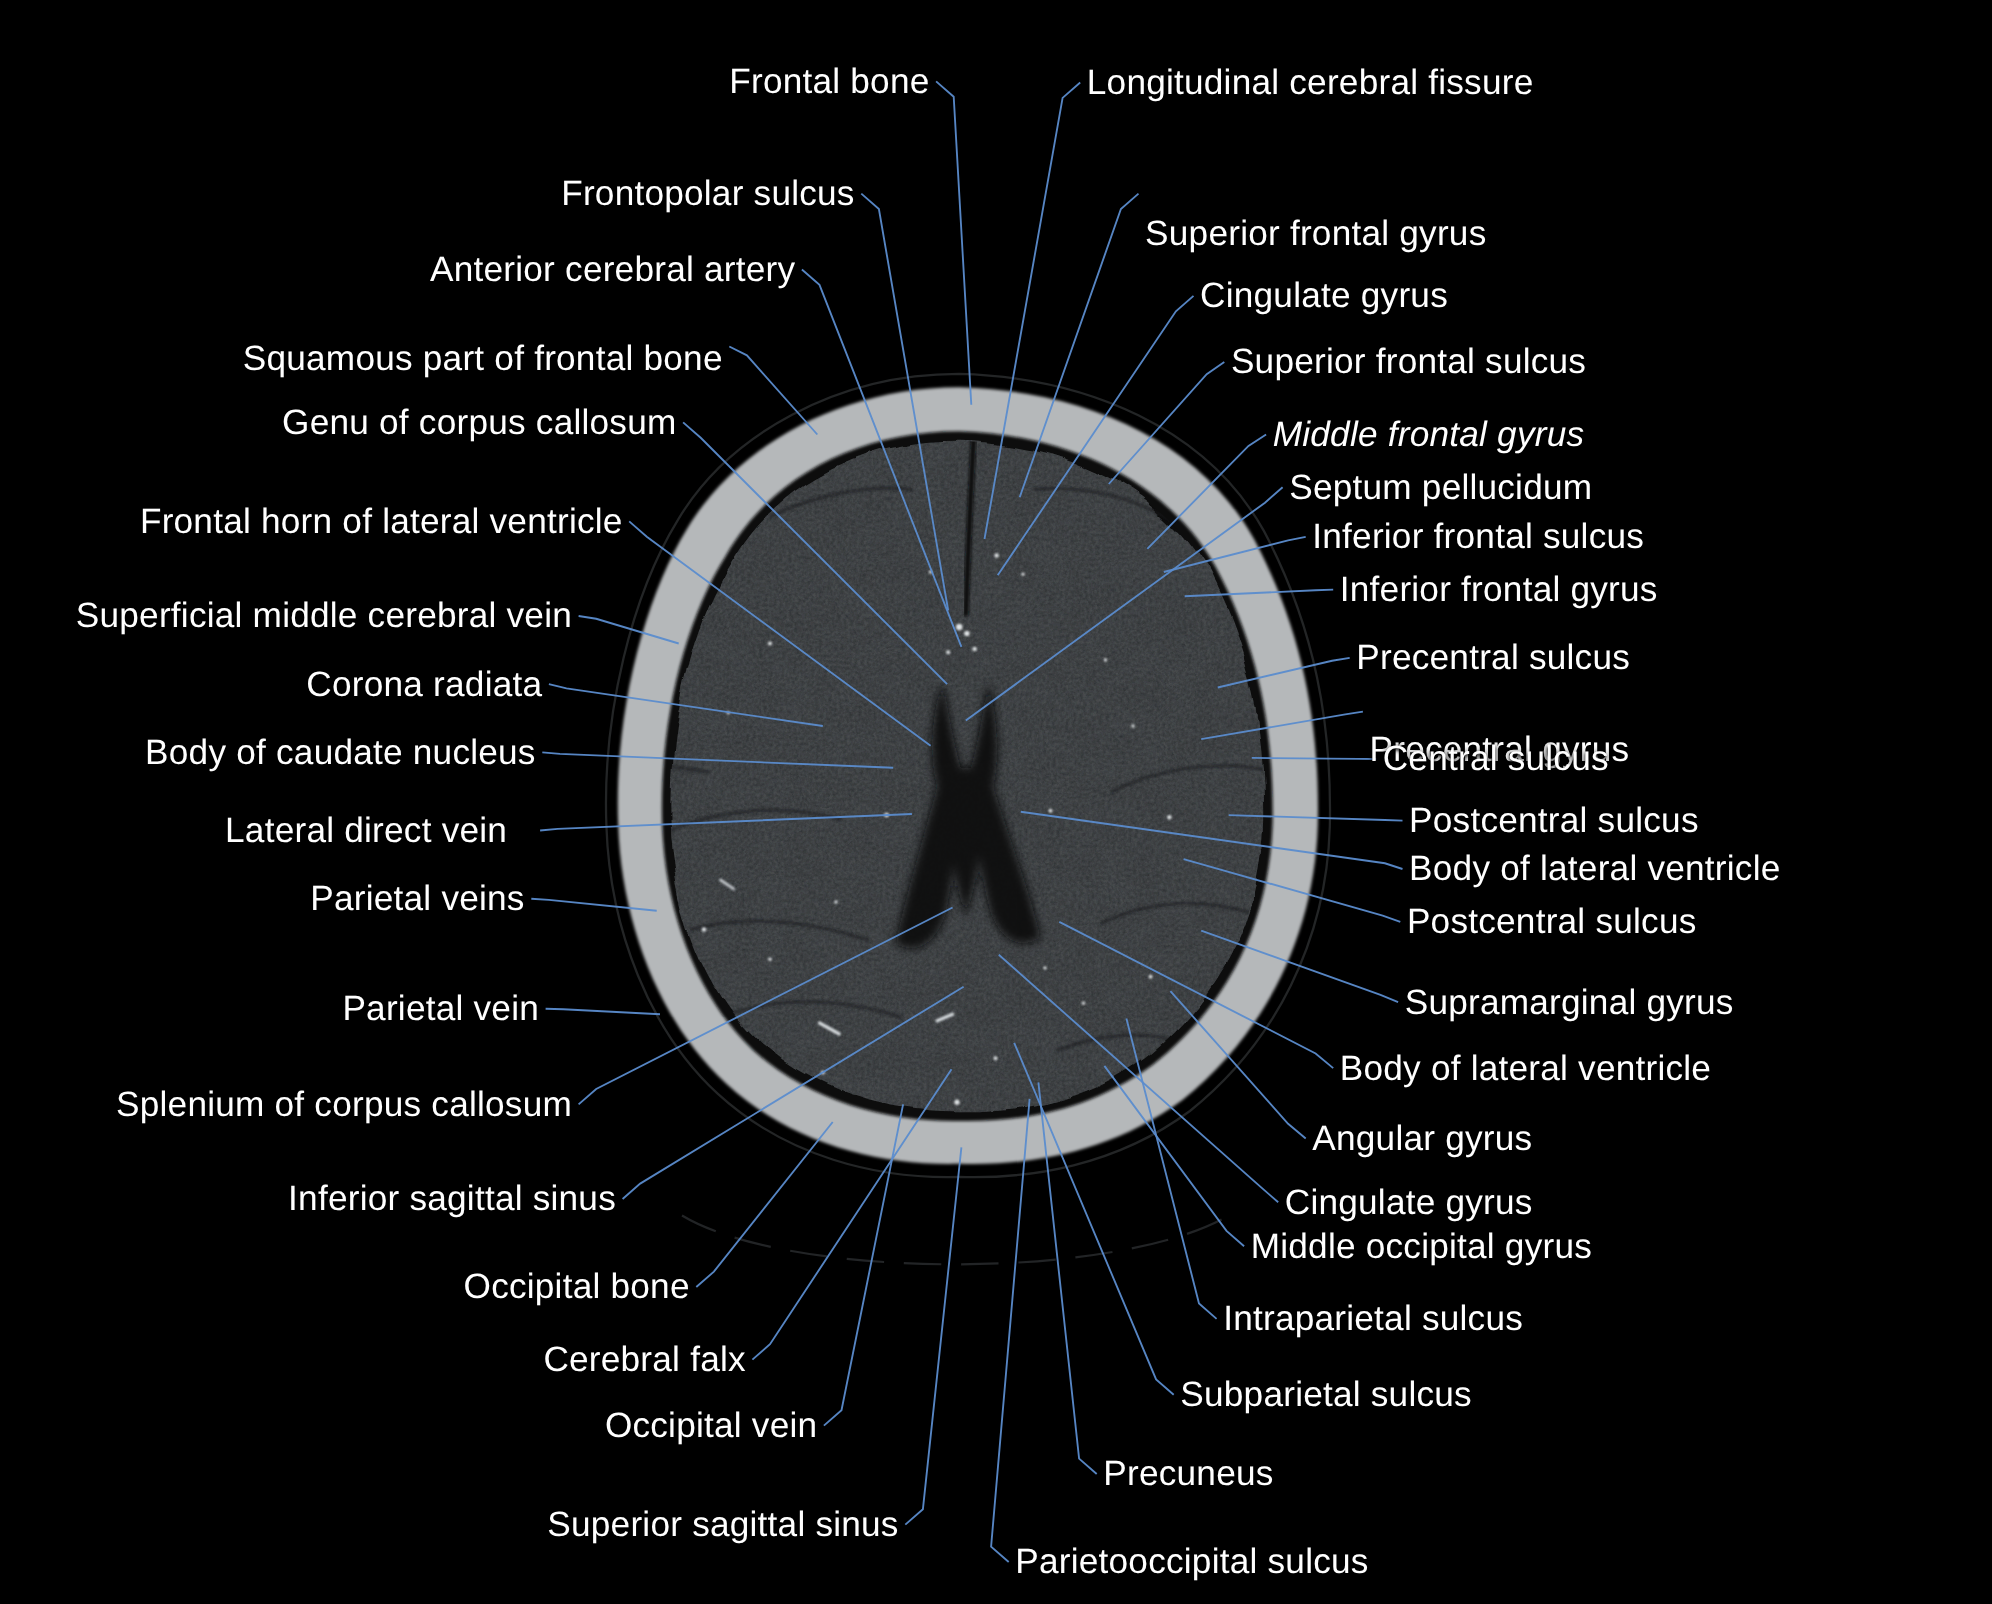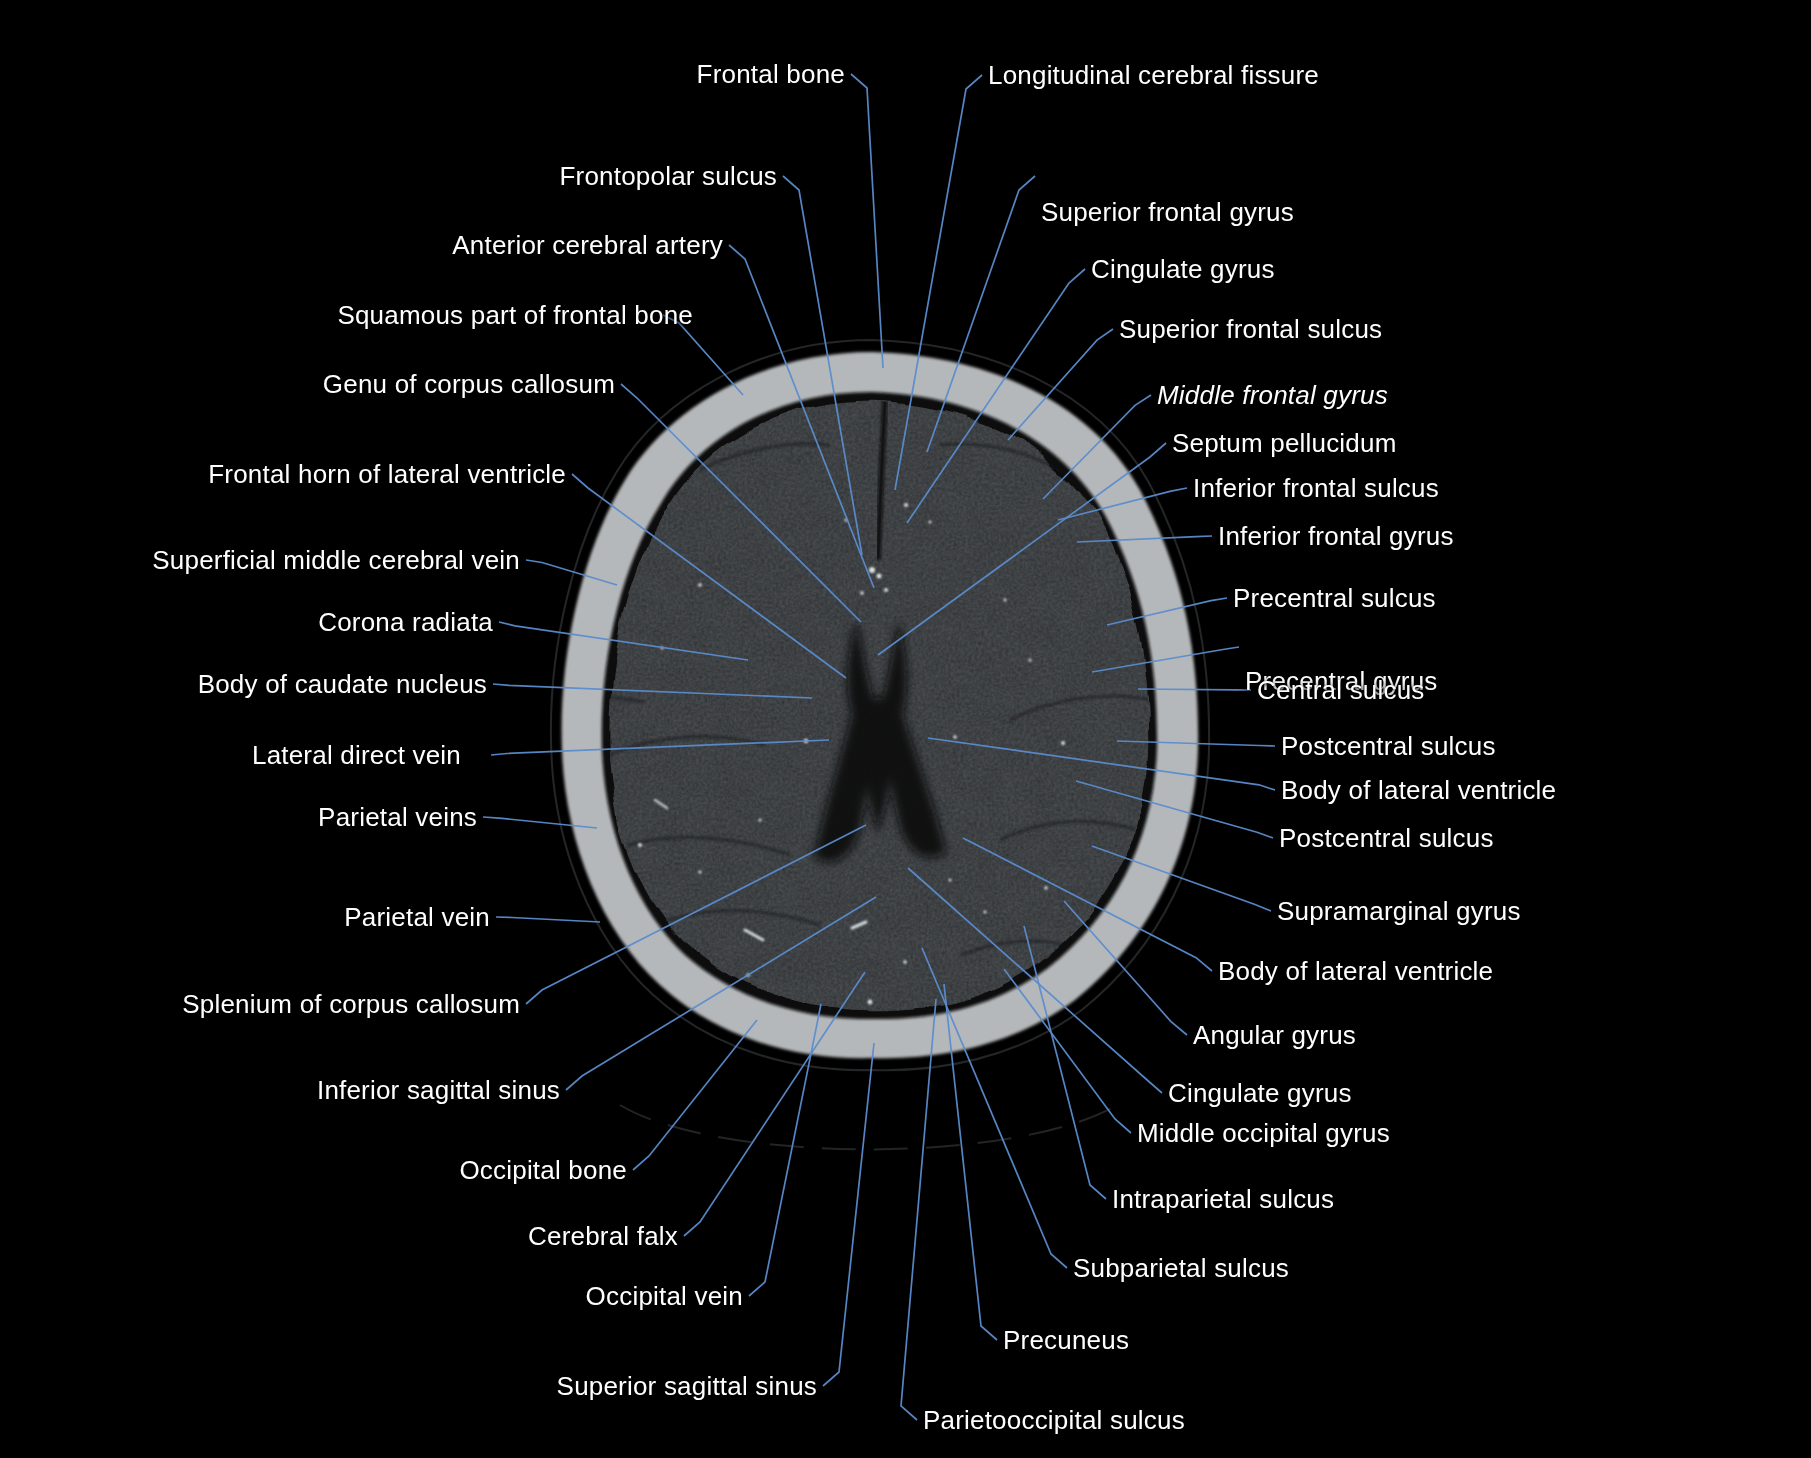--- a/index.html
+++ b/index.html
@@ -7,21 +7,21 @@
     position:relative;
     width:1811px;height:1458px;
     background:#000;
     overflow:hidden;
     font-family:"Liberation Sans", sans-serif;
   }
   .stage svg{position:absolute;left:0;top:0;}
   .label-layer{position:absolute;left:0;top:0;width:100%;height:100%;pointer-events:none;}
   .label{
     position:absolute;
-    font-size:26px;
+    font-size:32px;
     line-height:1.1;
     color:#ffffff;
     white-space:nowrap;
     text-shadow:0 1px 3px rgba(0,0,0,.95), 0 0 6px rgba(0,0,0,.8);
     letter-spacing:.2px;
   }
   .label.left{transform:translate(-100%,-50%);}
   .label.right{transform:translate(0,-50%);}
   #leader-lines polyline{
     fill:none;
@@ -206,21 +206,21 @@
         <polyline points="1106,1199 1090,1185 1024,926"></polyline>
         <polyline points="1067,1268 1051,1254 922,948"></polyline>
         <polyline points="997,1340 981,1326 944,984"></polyline>
       </g>
   </svg>
 
   <div class="label-layer">
       <div class="label left" style="left: 845px; top: 74px;">Frontal bone</div>
       <div class="label left" style="left: 777px; top: 176px;">Frontopolar sulcus</div>
       <div class="label left" style="left: 723px; top: 245px;">Anterior cerebral artery</div>
-      <div class="label left" style="left: 657px; top: 315px; margin-left: 36px;">Squamous part of frontal bone</div>
+      <div class="label left" style="left: 657px; top: 326px;">Squamous part of frontal bone</div>
       <div class="label left" style="left: 615px; top: 384px;">Genu of corpus callosum</div>
       <div class="label left" style="left: 566px; top: 474px;">Frontal horn of lateral ventricle</div>
       <div class="label left" style="left: 520px; top: 560px;">Superficial middle cerebral vein</div>
       <div class="label left" style="left: 493px; top: 622px;">Corona radiata</div>
       <div class="label left" style="left: 487px; top: 684px;">Body of caudate nucleus</div>
       <div class="label left" style="left: 461px; top: 755px;">Lateral direct vein</div>
       <div class="label left" style="left: 477px; top: 817px;">Parietal veins</div>
       <div class="label left" style="left: 490px; top: 917px;">Parietal vein</div>
       <div class="label left" style="left: 520px; top: 1004px;">Splenium of corpus callosum</div>
       <div class="label left" style="left: 560px; top: 1090px;">Inferior sagittal sinus</div>

